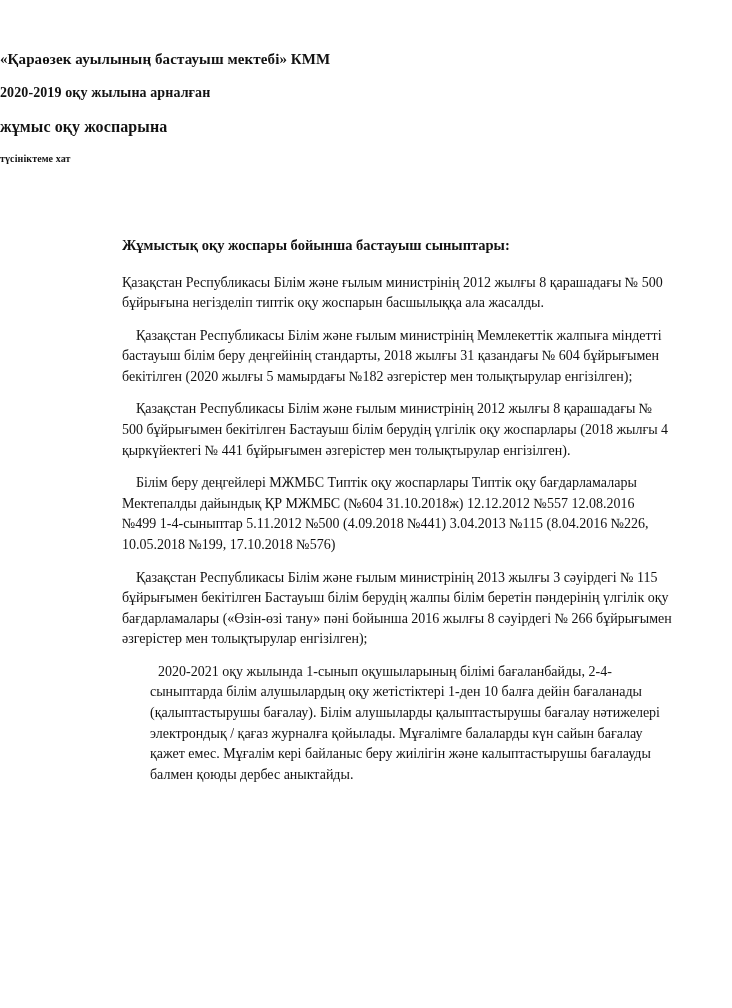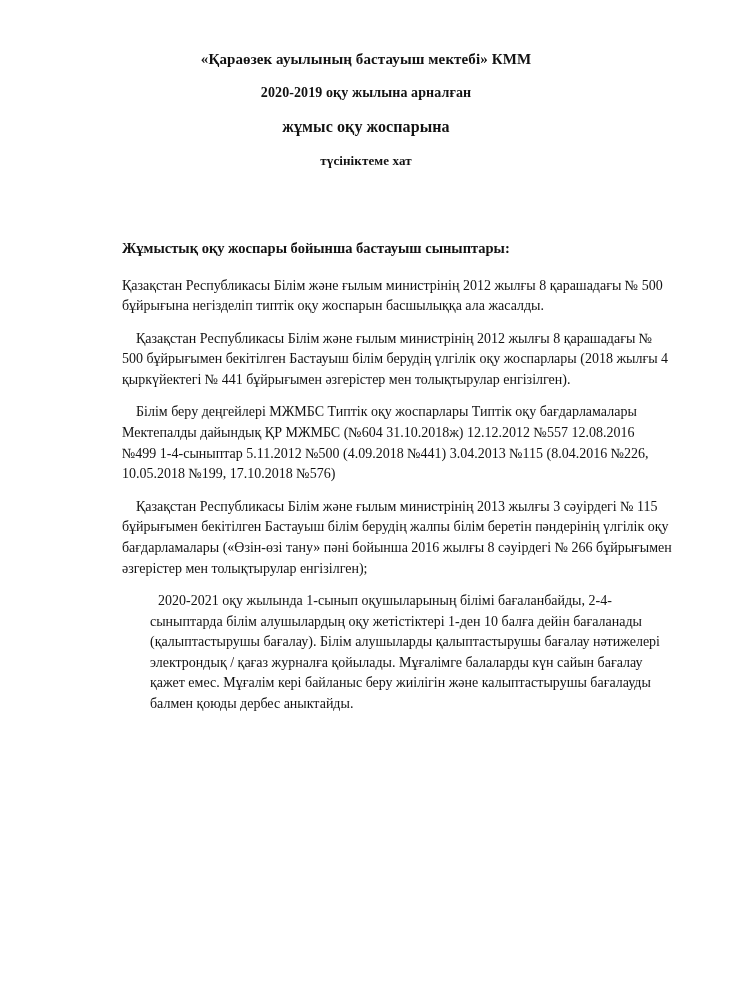--- a/index.html
+++ b/index.html
@@ -17,33 +17,33 @@
   }
   .page {
     position: relative;
     width: 732px;
     height: 1008px;
     box-sizing: border-box;
     padding: 0;
   }
   .title-block {
     margin-top: 52px;
-    text-align: center;
+    text-align: left;
   }
   .title-line {
     font-weight: bold;
     font-size: 14.5px;
     line-height: 1.0;
     margin-bottom: 19px;
     letter-spacing: 0.1px;
   }
   .title-line.l1 { font-size: 15px; }
   .title-line.l2 { font-size: 14px; }
   .title-line.l3 { font-size: 16px; }
-  .title-line.l4 { font-size: 13px; margin-bottom: 8px; }
+  .title-line.l4 { font-size: 10px; margin-bottom: 8px; }
 
   .body-block {
     margin-top: 72px;
     padding-left: 122px;
     padding-right: 60px;
   }
   .section-heading {
     font-weight: bold;
     font-size: 14.5px;
     margin-bottom: 17px;
@@ -72,19 +72,20 @@
     <div class="title-line l1">«Қараөзек ауылының бастауыш мектебі» КММ</div>
     <div class="title-line l2">2020-2019 оқу жылына арналған</div>
     <div class="title-line l3">жұмыс оқу жоспарына</div>
     <div class="title-line l4">түсініктеме хат</div>
   </div>
 
   <div class="body-block">
     <div class="section-heading">Жұмыстық оқу жоспары бойынша бастауыш сыныптары:</div>
 
     <p class="para">Қазақстан Республикасы Білім және ғылым министрінің 2012 жылғы 8 қарашадағы №  500 бұйрығына негізделіп типтік оқу жоспарын басшылыққа ала жасалды.</p>
+    <p class="para indent">Қазақстан Республикасы Білім және ғылым министрінің Мемлекеттік жалпыға міндетті бастауыш білім беру деңгейінің стандарты, 2018 жылғы 31 қазандағы № 604 бұйрығымен бекітілген (2020 жылғы 5 мамырдағы №182 әзгерістер мен толықтырулар енгізілген);</p>
     <p class="para indent">Қазақстан Республикасы Білім және ғылым министрінің 2012 жылғы 8 қарашадағы № 500 бұйрығымен бекітілген Бастауыш білім берудің үлгілік оқу жоспарлары (2018 жылғы 4 қыркүйектегі № 441 бұйрығымен әзгерістер мен толықтырулар енгізілген).</p>
     <p class="para indent">Білім беру деңгейлері МЖМБС Типтік оқу жоспарлары Типтік оқу бағдарламалары Мектепалды дайындық ҚР МЖМБС (№604 31.10.2018ж) 12.12.2012 №557 12.08.2016 №499 1-4-сыныптар 5.11.2012 №500 (4.09.2018 №441) 3.04.2013 №115 (8.04.2016 №226, 10.05.2018 №199, 17.10.2018 №576)</p>
     <p class="para indent">Қазақстан Республикасы Білім және ғылым министрінің 2013 жылғы 3 сәуірдегі № 115 бұйрығымен бекітілген Бастауыш білім берудің жалпы білім беретін пәндерінің үлгілік оқу бағдарламалары («Өзін-өзі тану» пәні бойынша 2016 жылғы 8 сәуірдегі № 266 бұйрығымен әзгерістер мен толықтырулар енгізілген);</p>
     <p class="para indent-sm">2020-2021 оқу жылында 1-сынып оқушыларының білімі бағаланбайды, 2-4-сыныптарда білім алушылардың оқу жетістіктері 1-ден 10 балға дейін бағаланады (қалыптастырушы бағалау). Білім алушыларды қалыптастырушы бағалау нәтижелері электрондық / қағаз журналға қойылады. Мұғалімге балаларды күн сайын бағалау қажет емес. Мұғалім кері байланыс беру жиілігін және калыптастырушы бағалауды балмен қоюды дербес аныктайды.</p>
   </div>
 
 </div>
 
 </body></html>

